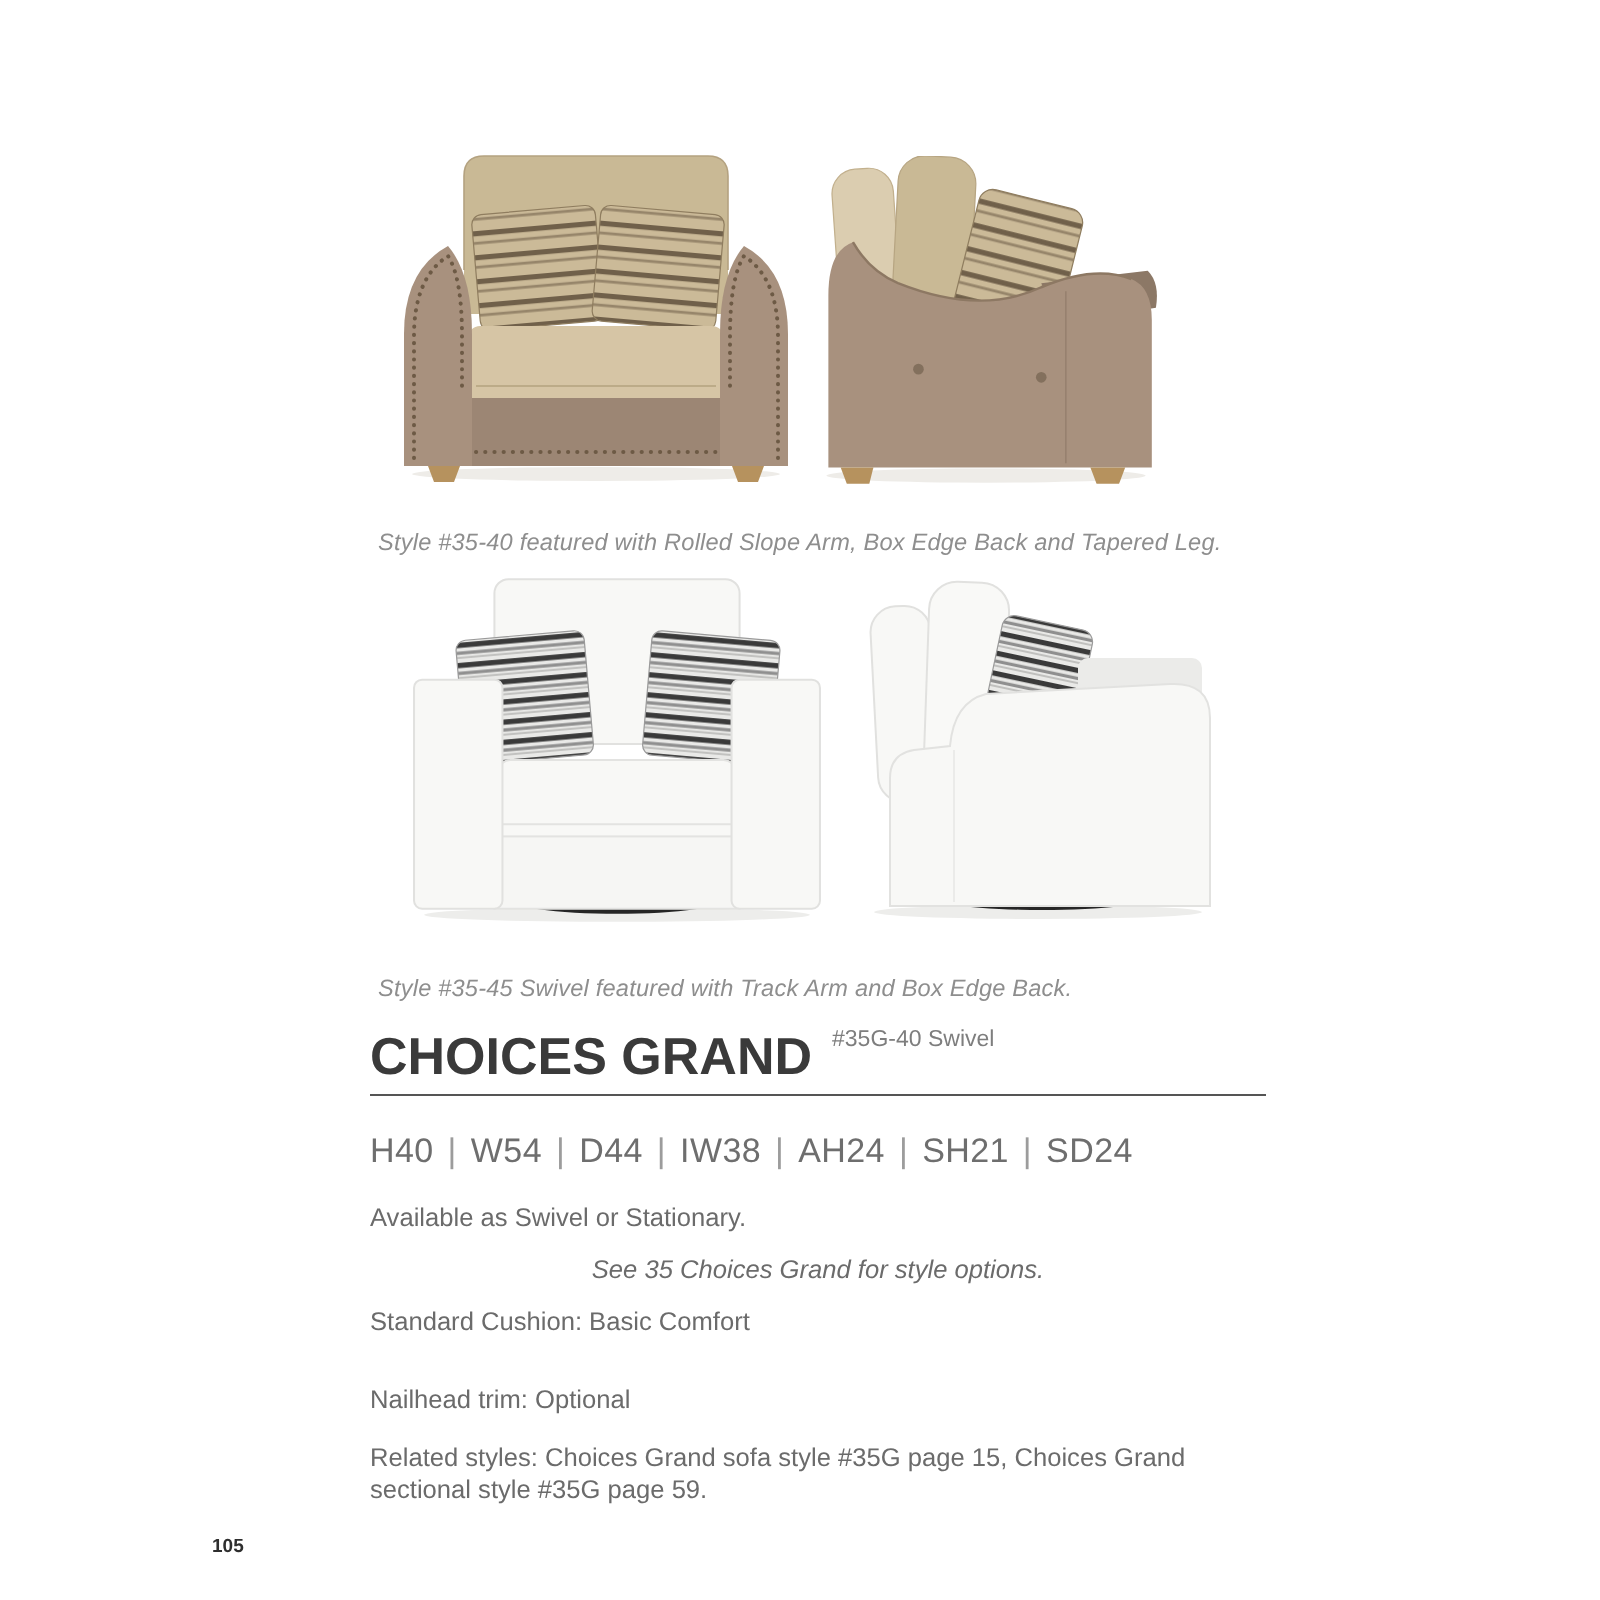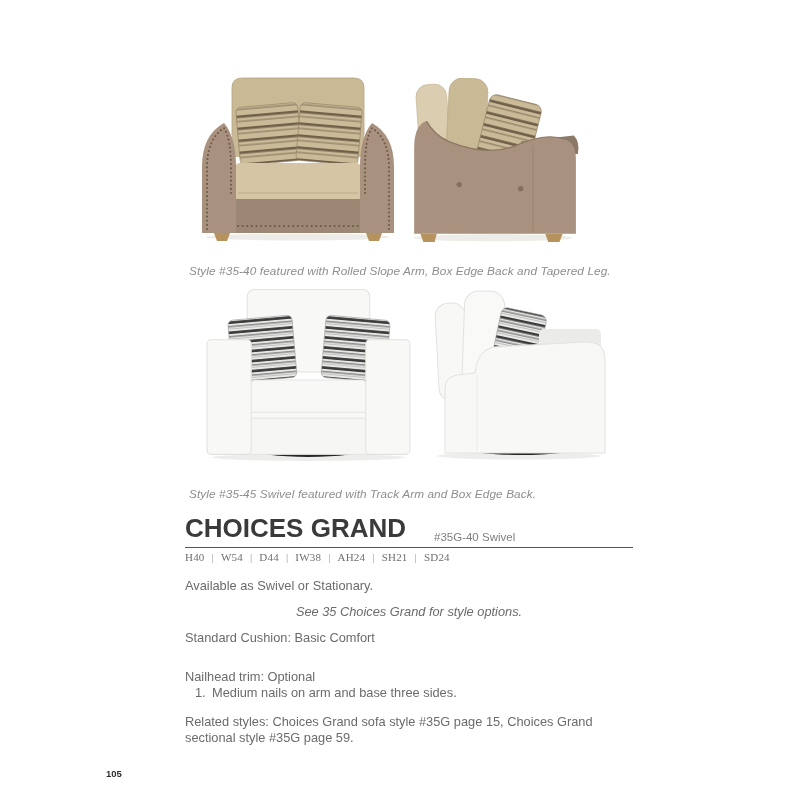--- a/index.html
+++ b/index.html
@@ -15,29 +15,29 @@
   #chair2-side  { left:430px; top:289px; width:182px; height:172px; }
 
   .caption {
     position:absolute; left:189px; font-style:italic; font-size:11.8px;
     color:var(--c-caption_text,#8e8e8e); letter-spacing:0.1px; white-space:nowrap;margin-top:16px;
   }
   #caption-1 { top:248px; }
   #caption-2 { top:471px; }
 
   .product { position:absolute; left:185px; top:514px; width:448px; color:var(--c-body_text,#6b6b6b); }
-  .title-row { display:flex; align-items:flex-end; gap:28px; }
+  .title-row { display:flex; align-items:flex-start; gap:10px; }
   h1.product-title {
     margin:0; font-size:26px; line-height:1.1; font-weight:bold; letter-spacing:0;
     color:var(--c-heading_text,#3a3a3a);
   }
   .stylenum { font-size:11.5px; color:#7e7e7e; }
   .divider { border:0; border-top:1.5px solid var(--c-divider,#555555); margin:4px 0 0 0; }
 
-  .dims { margin-top:3px; font-size:11px; color:#6e6e6e; letter-spacing:0.2px;font-family:Liberation Serif, serif; }
+  .dims { margin-top:18px; font-size:17px; color:#6e6e6e; letter-spacing:0.2px; }
   .dims .sep { color:#9c9c9c; margin:0 7px; }
 
   .product p { margin:0; font-size:12.8px; line-height:1.25; }
   .p-avail   { margin-top:15px !important; }
   .p-note    { margin-top:10px !important; font-style:italic;text-align:center; }
   .p-cushion { margin-top:10px !important; }
   .nailhead  { margin-top:23px; font-size:12.8px; line-height:1.25; }
   .nh-item   { padding-left:10px; }
   .nh-num    { display:inline-block; width:17px; }
   .p-related { margin-top:13px !important; }
@@ -174,21 +174,20 @@
 
     <p class="p-avail">Available as Swivel or Stationary.</p>
 
     <p class="p-note">See 35 Choices Grand for style options.</p>
 
     <p class="p-cushion">Standard Cushion: Basic Comfort</p>
 
     <div class="nailhead">
       <div>Nailhead trim: Optional</div>
       <div>
-          <div class="nh-item"><span class="nh-num">1.</span><span>Medium nails on arm and base three sides.</span></div>
         </div>
     </div>
 
     <p class="p-related">Related styles: Choices Grand sofa style #35G page 15, Choices Grand sectional style #35G page 59.</p>
   </section>
 
   <div class="pagenum">105</div>
 </div>
 
 </body></html>

